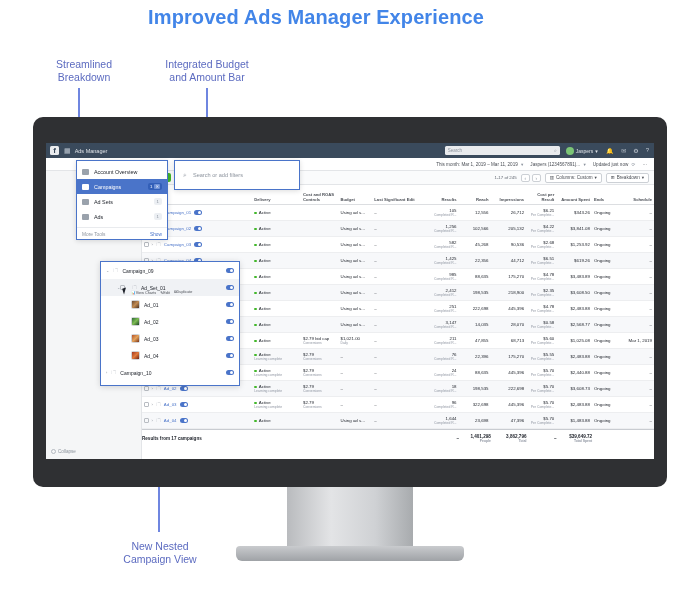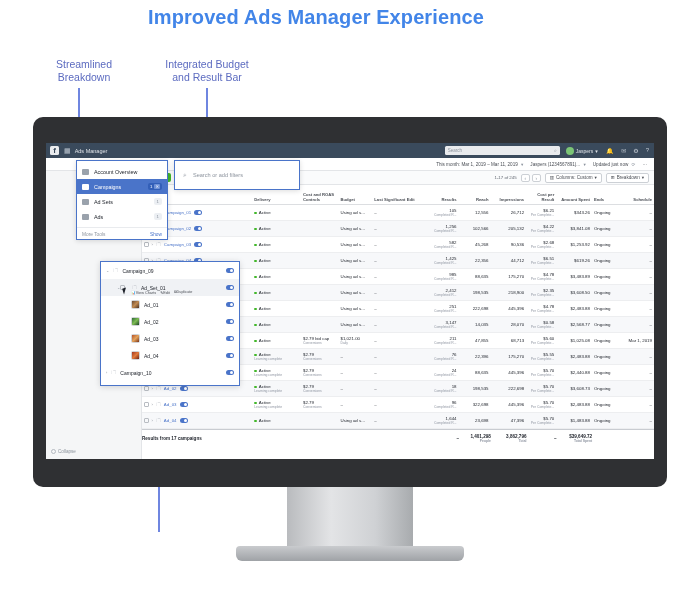--- a/index.html
+++ b/index.html
@@ -268,21 +268,25 @@
 <div id="stage">
 
   <div class="page-title">Improved Ads Manager Experience</div>
 
   <div class="callout callout-nav">
     <div>Streamlined</div>
     <div>Breakdown</div>
   </div>
   <div class="callout callout-srch">
     <div>Integrated Budget</div>
-    <div>and Result Bar</div>
+    <div>and Amount Bar</div>
+  </div>
+  <div class="callout callout-nest">
+    <div>New Nested</div>
+    <div>Campaign View</div>
   </div>
   <div class="lead-line lead-nav"></div>
   <div class="lead-line lead-srch"></div>
   <div class="lead-line lead-nest"></div>
 
   <div class="monitor-body"></div>
   <div class="monitor-neck"></div>
   <div class="monitor-base"></div>
 
   <div class="monitor-screen">

